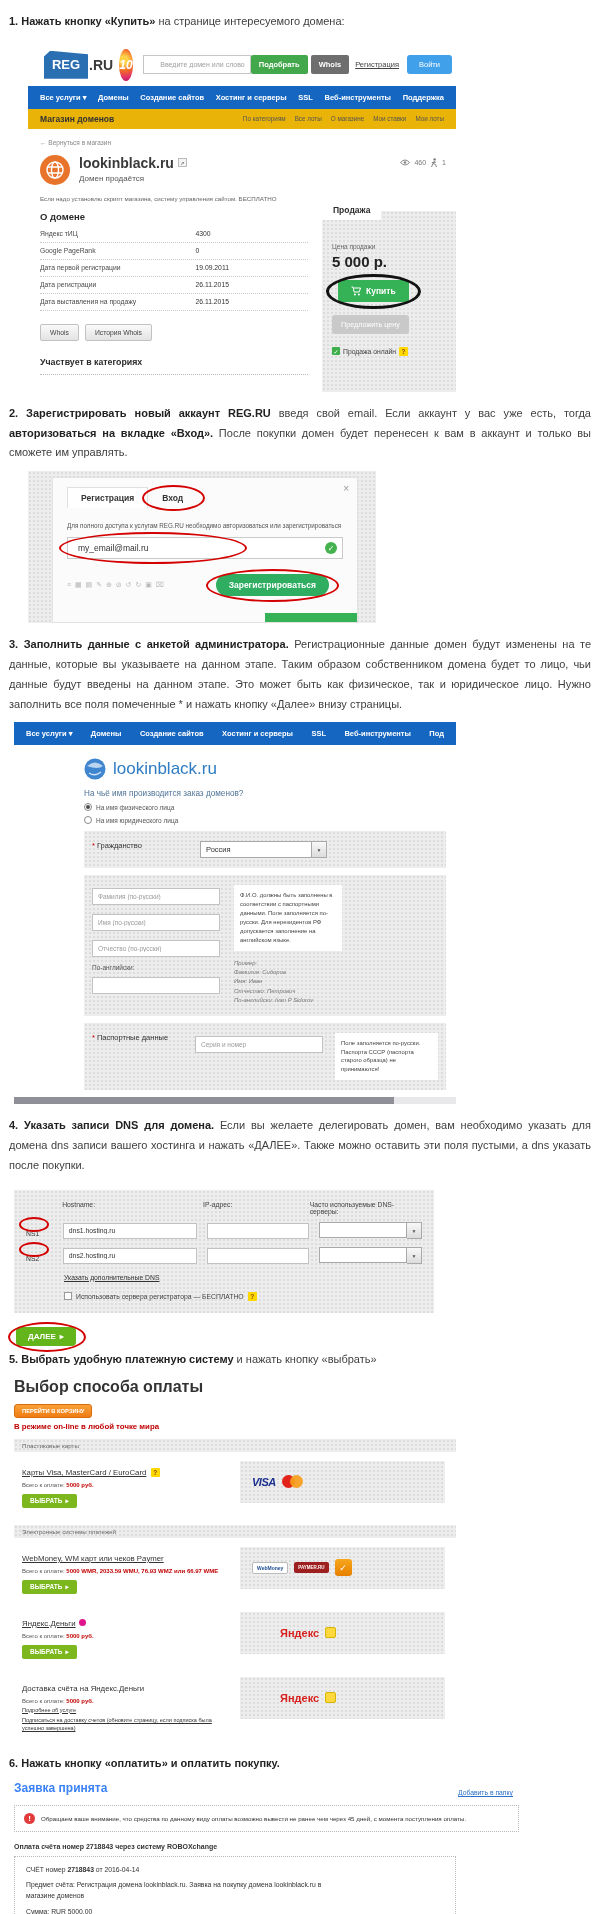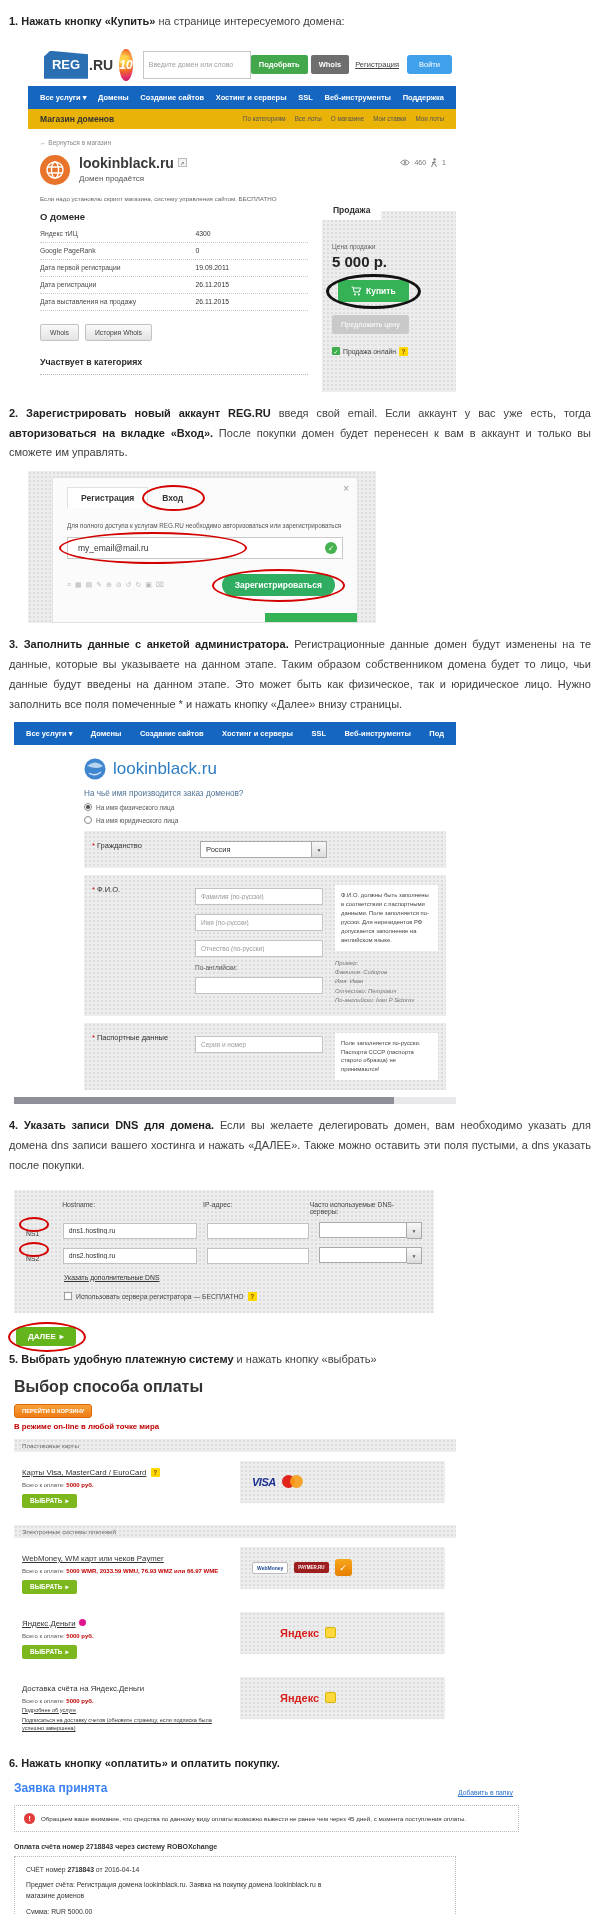--- a/index.html
+++ b/index.html
@@ -12,21 +12,21 @@
   .oval { position:absolute; border:2.5px solid #d40000; border-radius:50%; pointer-events:none; }
   .oval-black { position:absolute; border:3.5px solid #121212; border-radius:50%; pointer-events:none; }
   
   .shot1 { position:relative; margin:2px 0 0 28px; width:428px; height:352px; overflow:hidden; }
   .s1-header { display:flex; align-items:center; gap:6px; height:46px; padding-top:4px;padding-left:16px; }
   .logo { display:flex; align-items:center; cursor:pointer; }
   .logo-house { display:inline-flex; align-items:center; justify-content:center; width:44px; height:28px; background:#2b6fb3; clip-path:polygon(14% 0,100% 12%,100% 100%,0 100%,0 20%); color:#fff; font-weight:bold; font-size:13px; }
   .logo-ru { font-weight:bold; font-size:14px; color:#3a3a3a; margin-left:1px; }
   .anniv { display:inline-flex; align-items:center; justify-content:center; width:32px; height:32px; border-radius:50%; background:radial-gradient(circle at 35% 35%, #ffd24a 0 18%, #f2672a 48%, #e02c6e 78%, #a81d57 100%); color:#fff; font-weight:bold; font-size:12px; font-style:italic; }
   .searchbox { display:flex; align-items:center; margin-left:4px; }
-  .s1-search { width:108px; height:28px; border:1px solid #c6c6c6; font-size:7px; padding:0 5px; color:#333; }
+  .s1-search { width:108px; height:19px; border:1px solid #c6c6c6; font-size:7px; padding:0 5px; color:#333;text-align:right; }
   .s1-search::placeholder { color:#a0a0a0; }
   .btn-green { background:#43a84c; color:#fff; border:none; font-weight:bold; font-size:7.5px; height:19px; padding:0 8px; border-radius:2px; cursor:pointer; }
   .btn-dark { background:#6e6e6e; color:#fff; border:none; font-weight:bold; font-size:7.5px; height:19px; padding:0 8px; border-radius:2px; margin-left:3px; cursor:pointer; }
   .hdr-right { margin-left:auto; display:flex; align-items:center; gap:8px; padding-right:4px; }
   .link-u { font-size:7.5px; color:#444; }
   .btn-blue { background:#41a0ea; color:#fff; border:none; font-size:7.5px; height:19px; padding:0 12px; border-radius:3px; cursor:pointer; }
   .bluenav { display:flex; align-items:center; justify-content:space-between; background:#1566c0; height:23px; padding:0 12px; overflow:hidden; white-space:nowrap; }
   .nav-it { color:#fff; font-weight:bold; font-size:7.5px; cursor:pointer; }
   .subnav { display:flex; align-items:center; background:#eab308; height:20px; padding:0 12px; }
   .subnav-title { font-size:8.5px; font-weight:bold; color:#333; }
@@ -72,21 +72,21 @@
   .tab-login-wrap { position:relative; }
   .tab-login { padding:5px 14px; font-size:8.5px; font-weight:bold; color:#333; cursor:pointer; }
   .tab-login-wrap .oval { left:-6px; top:-2px; right:-8px; bottom:-3px; }
   .modal-info { margin:14px 14px 0; font-size:6.3px; color:#555; }
   .email-wrap { position:relative; margin:8px 14px 0; }
   .email-input { width:100%; height:22px; border:1px solid #c9c9c9; font-size:8.5px; padding:0 20px 0 10px; color:#333; background:#fff; }
   .email-ok { position:absolute; right:6px; top:5px; display:inline-flex; align-items:center; justify-content:center; width:12px; height:12px; border-radius:50%; background:#44b24f; color:#fff; font-size:8px; }
   .email-wrap .oval { left:-8px; top:-5px; width:68%; height:32px; }
   .modal-bottom { display:flex; align-items:center; margin:15px 14px 0; }
   .toolbar-glyphs { font-size:7px; color:#b8b8b8; letter-spacing:1px; }
-  .reg-wrap { position:relative; margin-left:auto; margin-right:8px; }
+  .reg-wrap { position:relative; margin-left:auto; margin-right:14px; }
   .btn-register { background:#2fae62; color:#fff; border:none; font-weight:bold; font-size:8.5px; padding:6px 13px; border-radius:11px; cursor:pointer; }
   .reg-wrap .oval { left:-10px; top:-5px; right:-10px; bottom:-6px; }
   .green-edge { position:absolute; right:0; bottom:0; width:92px; height:9px; background:#35b156; }
   
   .shot3 { position:relative; margin:6px 0 0 14px; width:442px; height:382px; overflow:hidden; }
   .s3-content { padding-left:70px; }
   .s3-h1 { font-size:16px; font-weight:bold; color:#333; width:340px; line-height:1.25; margin-top:13px; }
   .s3-domain { display:flex; align-items:center; gap:7px; margin-top:13px; }
   .s3-domain-name { font-size:17px; color:#2e7cc3; }
   .s3-question { margin-top:9px; font-size:8.2px; color:#4f7396; }
@@ -375,21 +375,20 @@
         <div class="gb-label"><span class="req">*</span><span>Гражданство</span></div>
         <div class="sel-wrap">
           <span class="sel-box">Россия</span>
           <span class="dd-btn">
               <span>▼</span>
             </span>
         </div>
       </div>
 
       <div class="graybox dotbg">
-        <div class="gb-label"><span class="req">*</span><span>Ф.И.О.</span></div>
         <div class="gb-mid">
           <input class="f-input" placeholder="Фамилия (по-русски)" style="">
           <input class="f-input" placeholder="Имя (по-русски)" style="">
           <input class="f-input" placeholder="Отчество (по-русски)" style="">
           <div class="mini-lab">По-английски:</div>
           <input class="f-input" style="">
         </div>
         <div class="gb-right">
           <div class="helpbox">Ф.И.О. должны быть заполнены в соответствии с паспортными данными. Поле заполняется по-русски. Для нерезидентов РФ допускается заполнение на английском языке.</div>
           <div class="example">

